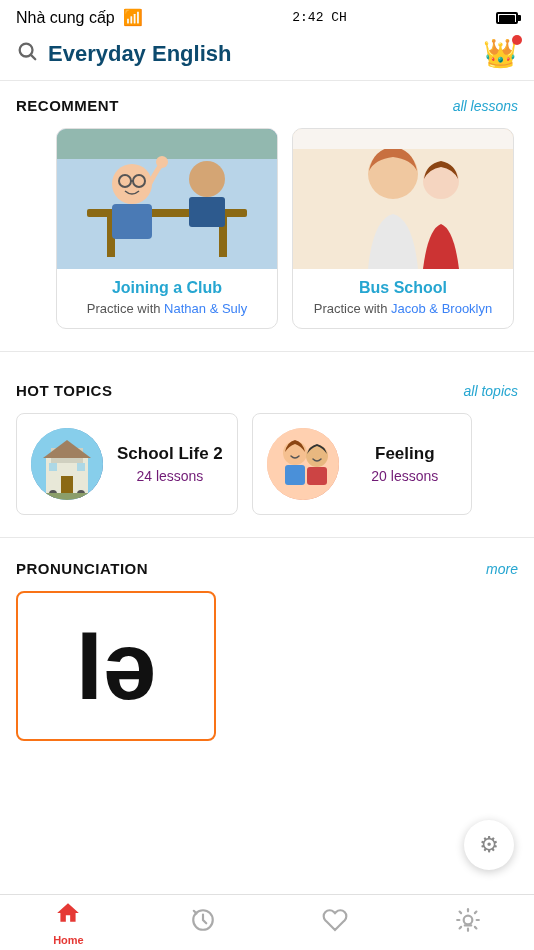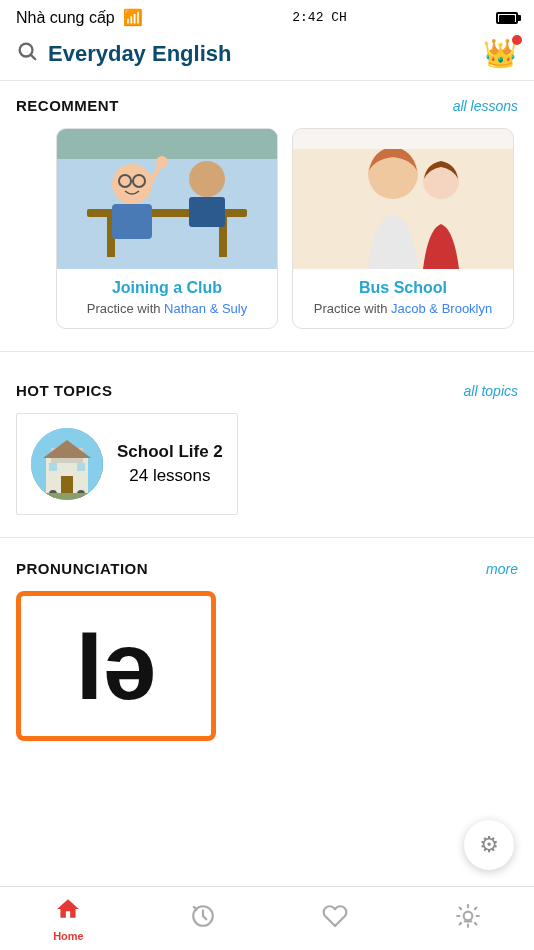--- a/index.html
+++ b/index.html
@@ -177,21 +177,21 @@
       gap: 14px;
       overflow-x: auto;
       padding-bottom: 16px;
       scrollbar-width: none;
     }
     .topics-scroll::-webkit-scrollbar { display: none; }
     .topic-card {
       min-width: 220px;
       background: #fff;
       border: 1px solid #e0e0e0;
-      border-radius: 2px;
+      border-radius: 8px;
       padding: 14px 14px;
       display: flex;
       align-items: center;
       gap: 14px;
       cursor: pointer;
       flex-shrink: 0;
     }
     .topic-image-circle {
       width: 72px;
       height: 72px;
@@ -211,39 +211,39 @@
       display: flex; align-items: center; justify-content: center;
     }
     .topic-info { flex: 1; }
     .topic-name {
       font-size: 17px;
       font-weight: 600;
       color: #111;
       margin-bottom: 4px;
     }
     .topic-lessons {
-      font-size: 17px;
-      color: #000000;
+      font-size: 14px;
+      color: #701a75;
     }
 
     
     .pronunciation-section { padding: 16px 16px 0; }
     .pronunciation-scroll {
       display: flex;
       gap: 14px;
       overflow-x: auto;
       padding-bottom: 16px;
       scrollbar-width: none;
     }
     .pronunciation-scroll::-webkit-scrollbar { display: none; }
     .pronunciation-card {
       min-width: 200px;
       height: 150px;
       background: #fff;
-      border: 5px solid #f97316;
+      border: 2px solid #f97316;
       border-radius: 8px;
       display: flex;
       align-items: center;
       justify-content: center;
       cursor: pointer;
       flex-shrink: 0;
       overflow: hidden;
     }
     .phoneme-text {
       font-size: 96px;
@@ -268,21 +268,21 @@
       cursor: pointer;
       z-index: 100;
     }
     .fab-icon { font-size: 22px; color: #888; }
 
     
     .bottom-nav {
       position: fixed;
       bottom: 0;
       width: 534px;
-      height: 64px;
+      height: 56px;
       background: #fff;
       border-top: 1px solid #e0e0e0;
       display: flex;
       align-items: center;
       justify-content: space-around;
       z-index: 200;
     }
     .nav-item {
       display: flex;
       flex-direction: column;
@@ -425,20 +425,46 @@
             <rect x="0" y="65" width="72" height="7" fill="#8B9E6A"></rect>
           </svg>
         </div>
       </div>
       <div class="topic-info">
         <div class="topic-name">School Life 2</div>
         <div class="topic-lessons">24 lessons</div>
       </div>
     </div>
 
+    <div class="topic-card">
+      <div class="topic-image-circle">
+        <div class="topic-image-feeling">
+          <svg viewBox="0 0 72 72" xmlns="http://www.w3.org/2000/svg" width="72" height="72">
+            <rect width="72" height="72" fill="#ffd0b0"></rect>
+
+            <circle cx="28" cy="25" r="12" fill="#f5c090"></circle>
+            <rect x="18" y="37" width="20" height="20" rx="3" fill="#4a90d9"></rect>
+
+            <path d="M18 24 Q20 14 28 12 Q36 14 38 24 Q34 18 28 16 Q22 18 18 24" fill="#8B4513"></path>
+
+            <circle cx="50" cy="28" r="11" fill="#e8b880"></circle>
+            <rect x="40" y="39" width="20" height="18" rx="3" fill="#cc4444"></rect>
+
+            <path d="M40 26 Q42 18 50 16 Q58 18 60 26 Q56 20 50 18 Q44 20 40 26" fill="#333"></path>
+
+            <path d="M24 28 Q28 32 32 28" fill="none" stroke="#555" stroke-width="1.5" stroke-linecap="round"></path>
+            <path d="M46 31 Q50 35 54 31" fill="none" stroke="#555" stroke-width="1.5" stroke-linecap="round"></path>
+          </svg>
+        </div>
+      </div>
+      <div class="topic-info">
+        <div class="topic-name">Feeling</div>
+        <div class="topic-lessons">20 lessons</div>
+      </div>
+    </div>
   </div>
 </div>
 
 <div class="divider"></div>
 
 <div class="pronunciation-section" style="margin-top:6px;">
   <div class="section-header">
     <span class="section-title">PRONUNCIATION</span>
     <span class="section-link">more</span>
   </div>

